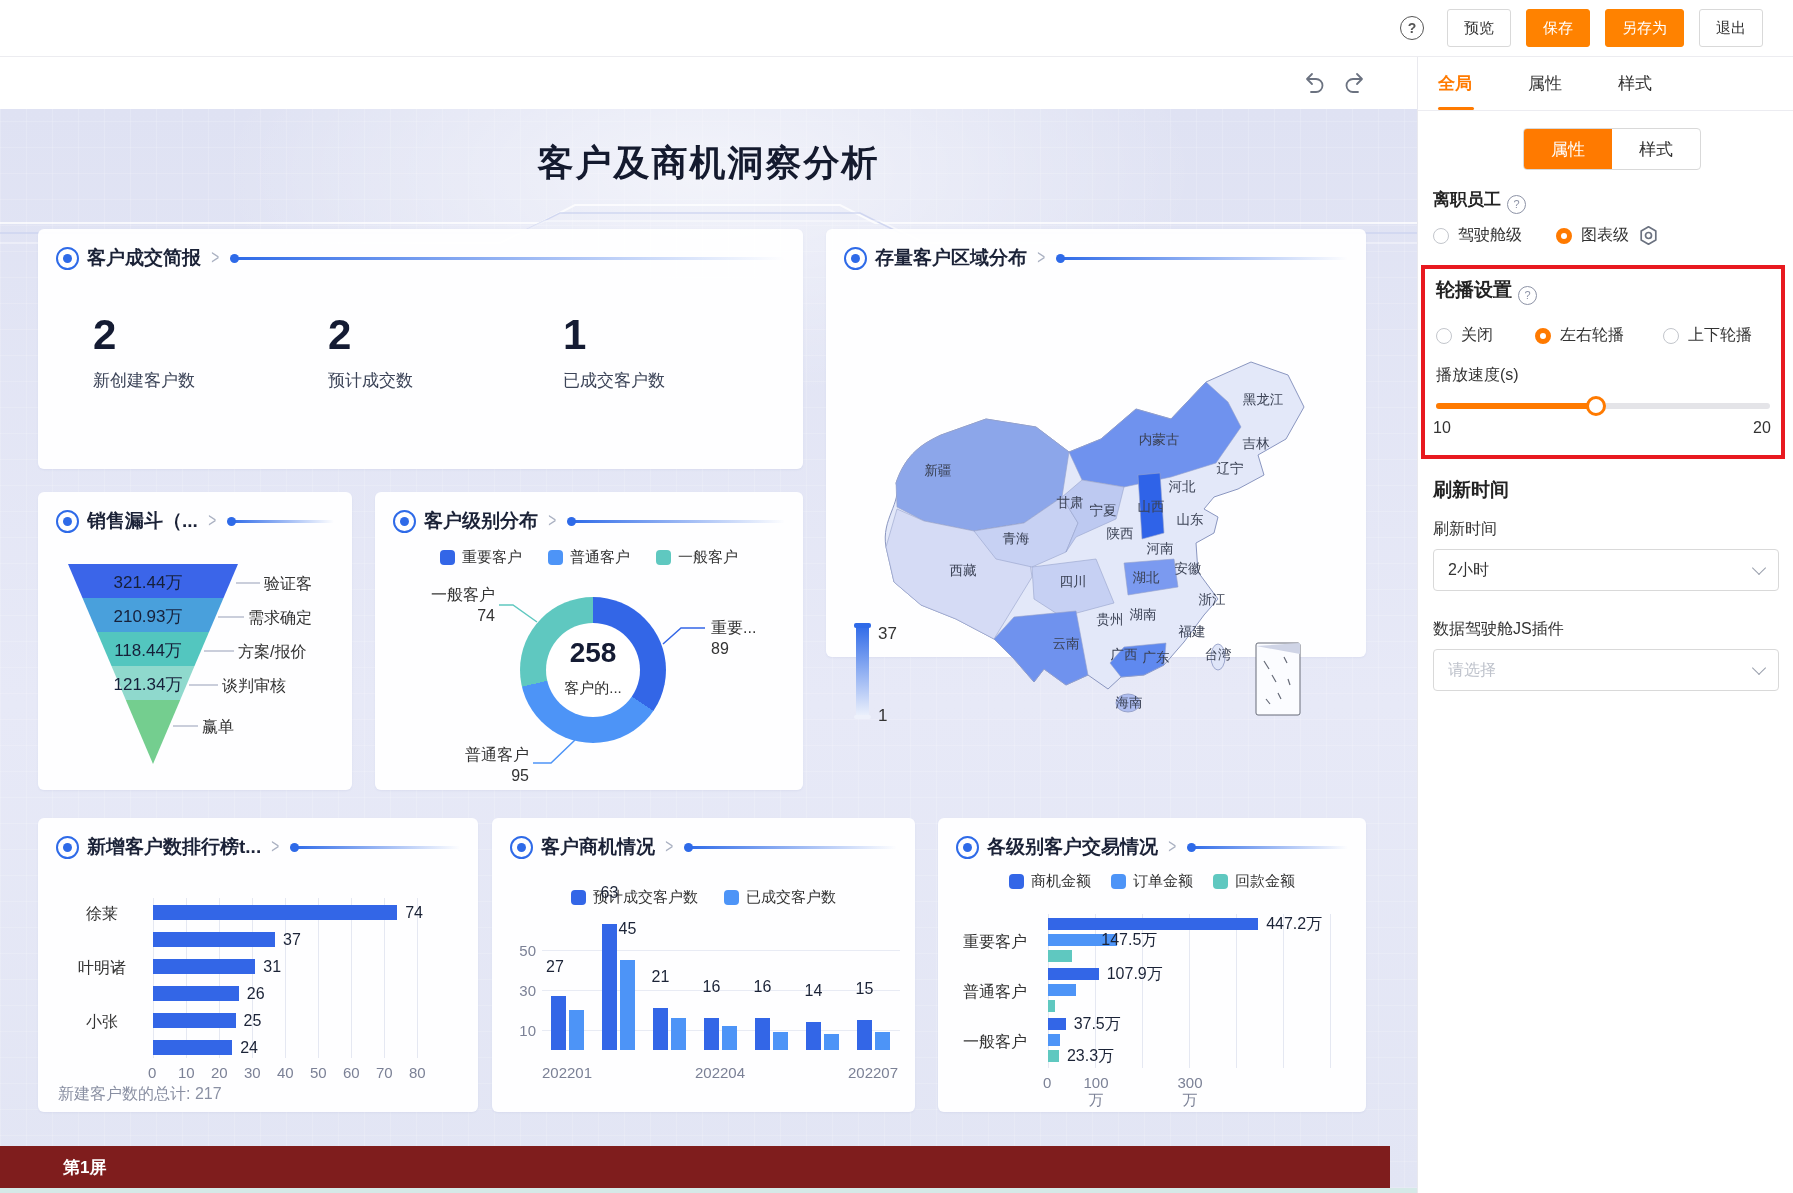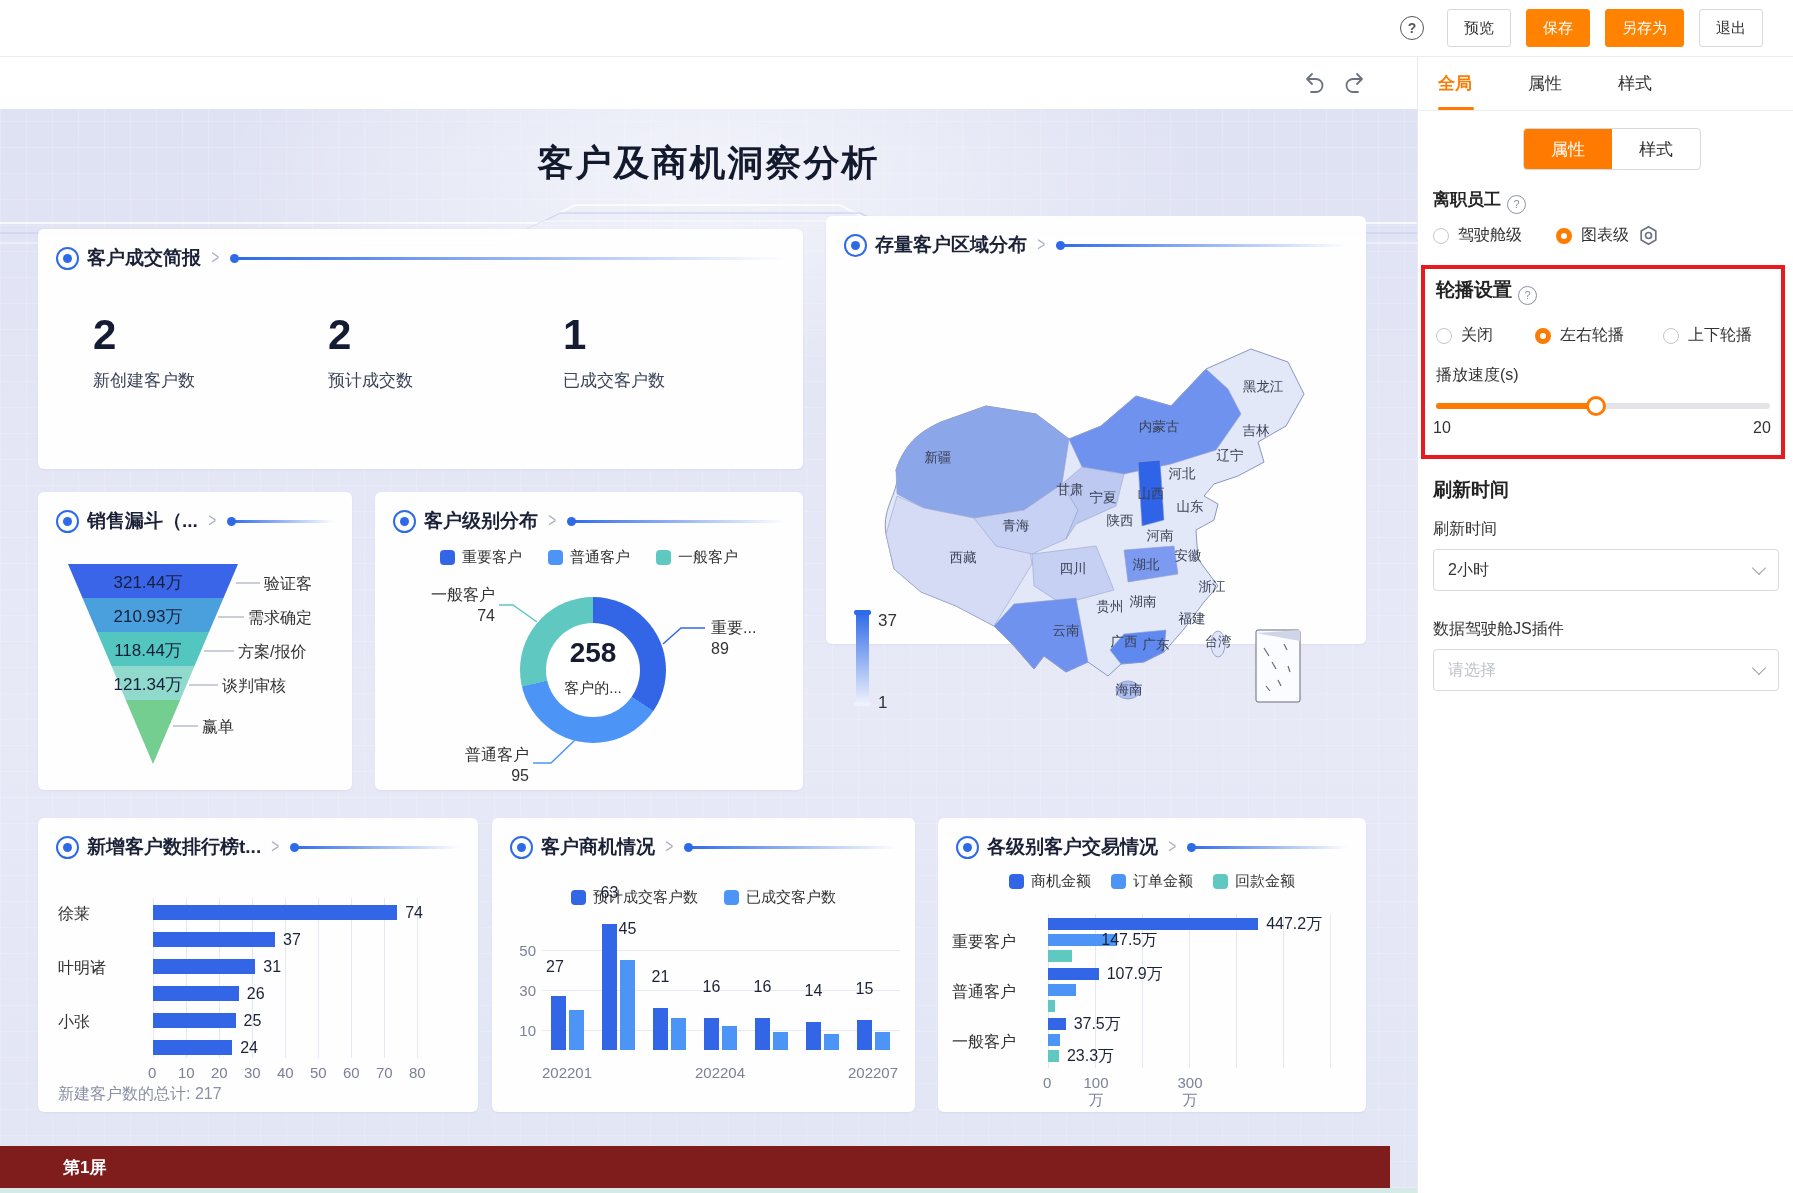--- a/index.html
+++ b/index.html
@@ -53,21 +53,21 @@
                 border-radius:50%;background:#fff;}
   .dcenter{position:absolute;text-align:center;z-index:2;}
   .dcv{font-size:28px;font-weight:bold;color:#141b33;}
   .dcl{font-size:15px;color:#333;margin-top:10px;}
   .callout{position:absolute;font-size:16px;color:#333;line-height:21px;}
   
   .gridv{position:absolute;width:1px;background:#e5e8f2;}
   .gridh{position:absolute;height:1px;background:#e8ebf4;}
   .tick{position:absolute;font-size:15px;color:#7b8196;}
   .vlab{position:absolute;font-size:16px;color:#1b2337;white-space:nowrap;}
-  .catlab{position:absolute;font-size:16px;color:#333;text-align:left;white-space:nowrap;}
+  .catlab{position:absolute;font-size:16px;color:#333;text-align:center;white-space:nowrap;}
   .footer-note{position:absolute;font-size:16px;color:#8a90a3;}
   .bar-blue{background:#3366e7;}
   .bar-lblue{background:#4d94f7;}
   .bar-teal{background:#5fc8c0;}
   
   #screenbar{position:absolute;left:0;top:1089px;width:1390px;height:42px;background:#7f1d1d;color:#fff;
              display:flex;align-items:center;}
   #screenbar .sname{font-size:17px;font-weight:bold;margin-left:63px;}
   #screenbar .stip{position:absolute;left:0;width:100%;text-align:center;font-size:15px;}
   #bstrip{position:absolute;left:0;top:1131px;width:1417px;height:5px;background:#d5e9e7;}
@@ -216,21 +216,21 @@
       <div class="callout" style="left:336px;top:125px;">
         <div>重要...</div>
           <div>89</div>
       </div>
       <div class="callout" style="left:88px;top:252px;width:66px;text-align:right;">
         <div>普通客户</div>
           <div>95</div>
       </div>
     </div>
 
-    <div class="card" style="left:826px;top:107px;width:540px;height:428px;">
+    <div class="card" style="left:826px;top:120px;width:540px;height:428px;">
       <div class="card-h">
         <span class="bullseye"></span>
         <span class="card-title">存量客户区域分布</span>
         <span class="chev">&gt;</span>
         <span class="hline"></span>
       </div>
       <svg class="abs" style="left:0;top:118px;" width="540" height="436" viewBox="0 0 540 436">
         <defs>
           <linearGradient id="cb" x1="0" y1="0" x2="0" y2="1">
             <stop offset="0" stop-color="#2f6ae8"></stop>

